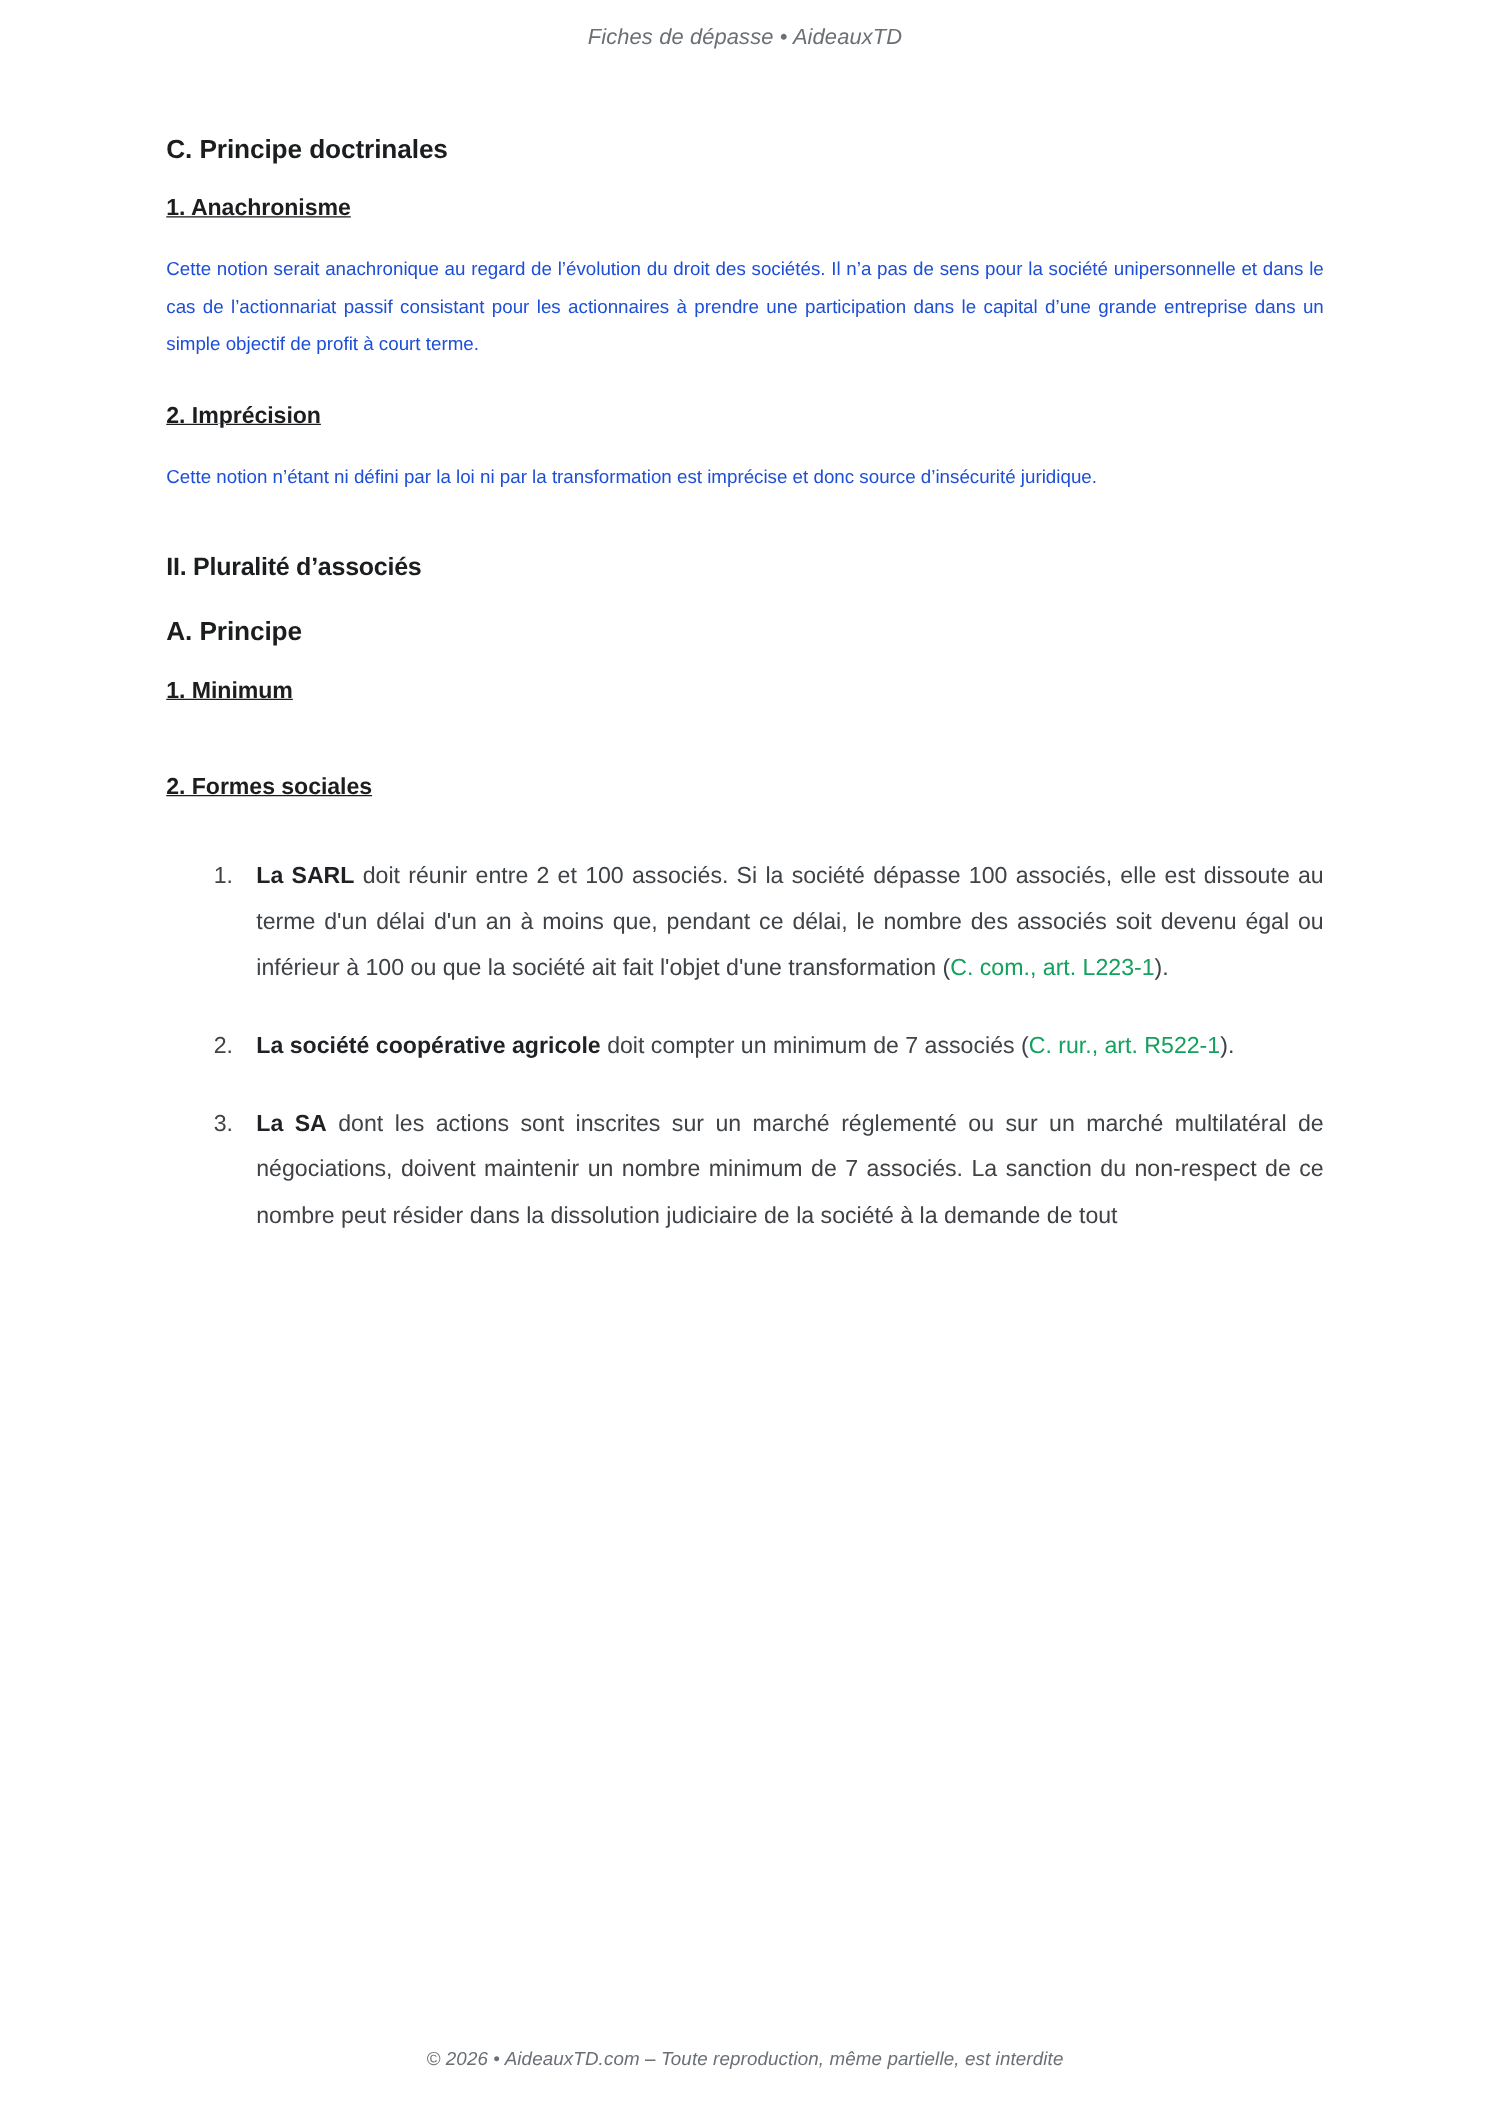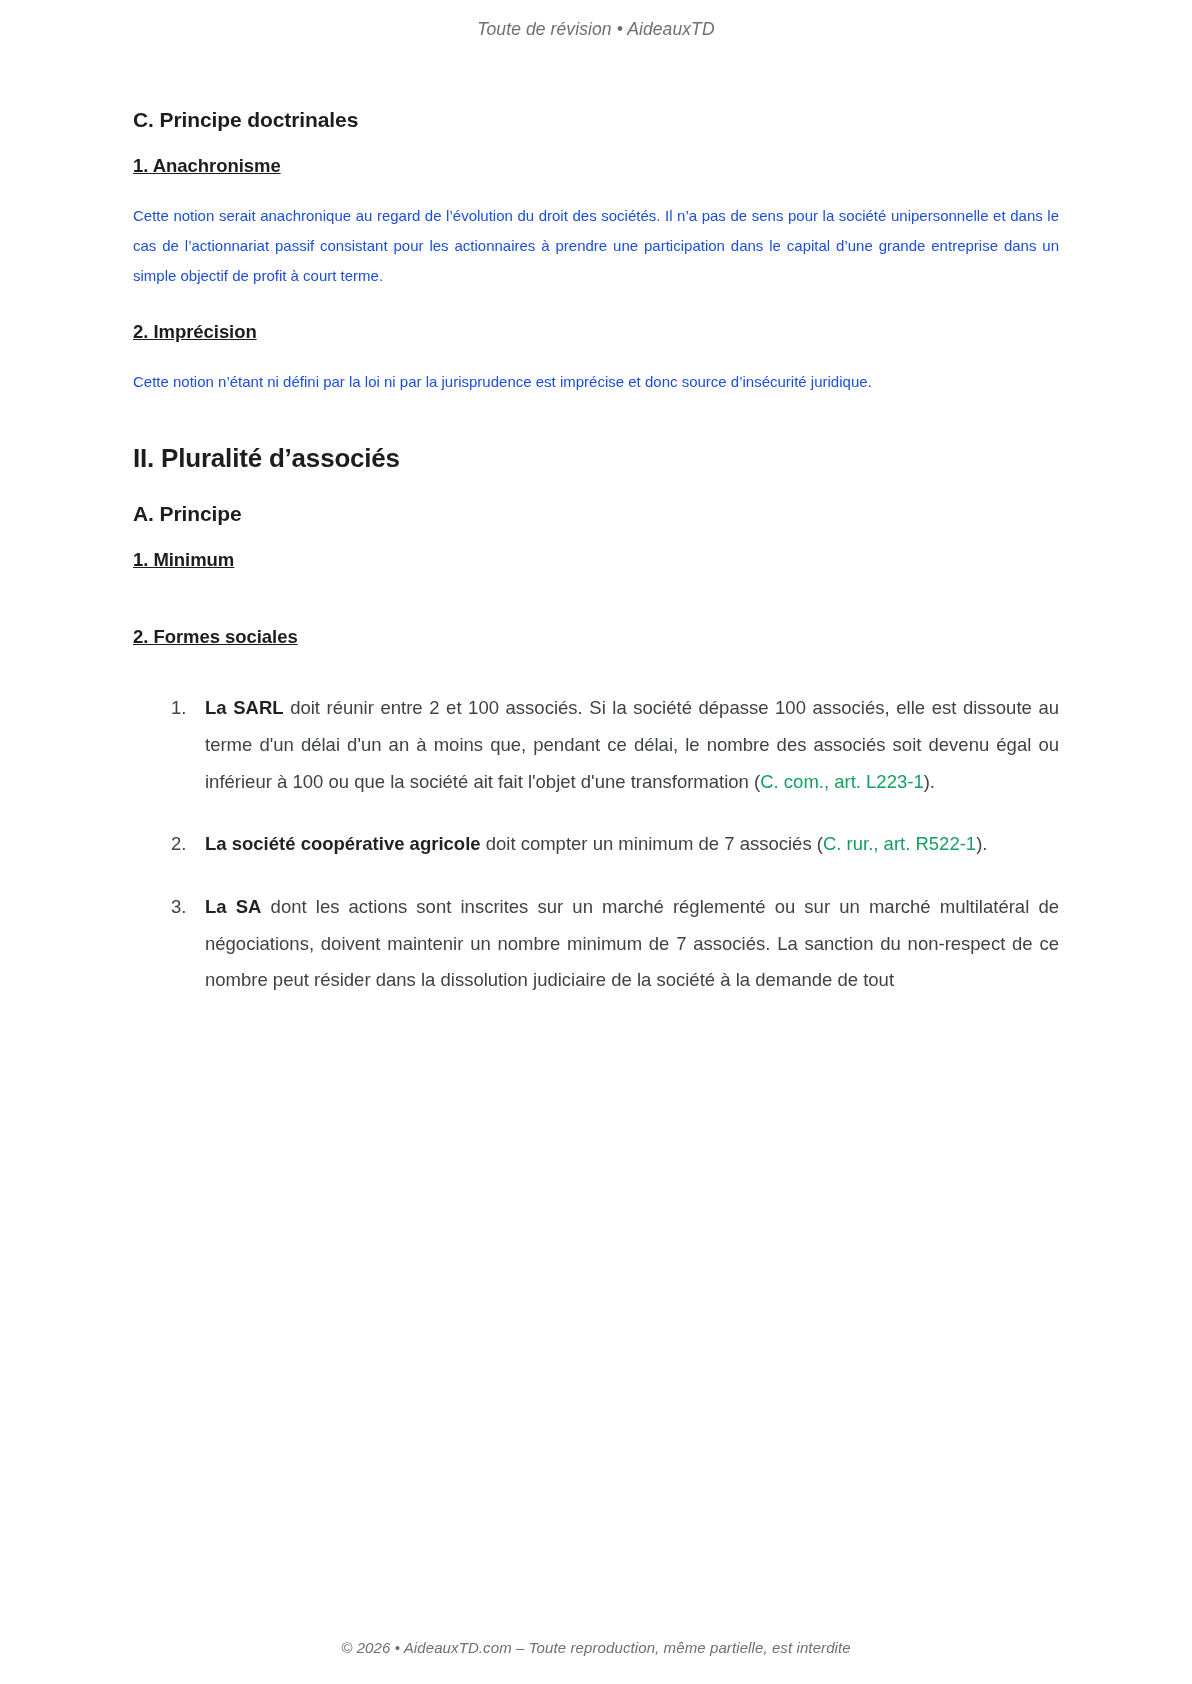--- a/index.html
+++ b/index.html
@@ -39,21 +39,21 @@
 
   
   .content {
     flex: 1 1 auto;
     padding: 0 133px;
     padding-top: 66px;
   }
 
   
   .h2 {
-    font-size: 26px;
+    font-size: 20px;
     font-weight: 700;
     color: #1c1d1f;
     letter-spacing: -0.2px;
     margin: 0;
     padding: 0;
     line-height: 1.35;
   }
   .h3 {
     font-size: 21px;
     font-weight: 700;
@@ -136,42 +136,42 @@
     padding-bottom: 28px;
     letter-spacing: 0.1px;
   }
 </style>
 </head>
 <body>
 
 <div class="page">
 
   <div class="page-header">
-    <span>Toute de révision • AideauxTD</span>
+    <span>Fiches de dépasse • AideauxTD</span>
   </div>
 
   <div class="content">
 
     <h2 class="h3">C. Principe doctrinales</h2>
 
     <div class="sp-after-h3"></div>
 
     <h3 class="h4">1. Anachronisme</h3>
 
     <div class="sp-after-h4"></div>
 
     <p class="para">Cette notion serait anachronique au regard de l’évolution du droit des sociétés. Il n’a pas de sens pour la société unipersonnelle et dans le cas de l’actionnariat passif consistant pour les actionnaires à prendre une participation dans le capital d’une grande entreprise dans un simple objectif de profit à court terme.</p>
 
     <div class="sp-before-h4"></div>
 
     <h3 class="h4">2. Imprécision</h3>
 
     <div class="sp-after-h4"></div>
 
-    <p class="para">Cette notion n’étant ni défini par la loi ni par la jurisprudence est imprécise et donc source d’insécurité juridique.</p>
+    <p class="para">Cette notion n’étant ni défini par la loi ni par la transformation est imprécise et donc source d’insécurité juridique.</p>
 
     <div class="sp-before-h2"></div>
 
     <h1 class="h2">II. Pluralité d’associés</h1>
 
     <div class="sp-after-h2"></div>
 
     <h2 class="h3">A. Principe</h2>
 
     <div class="sp-after-h3"></div>

